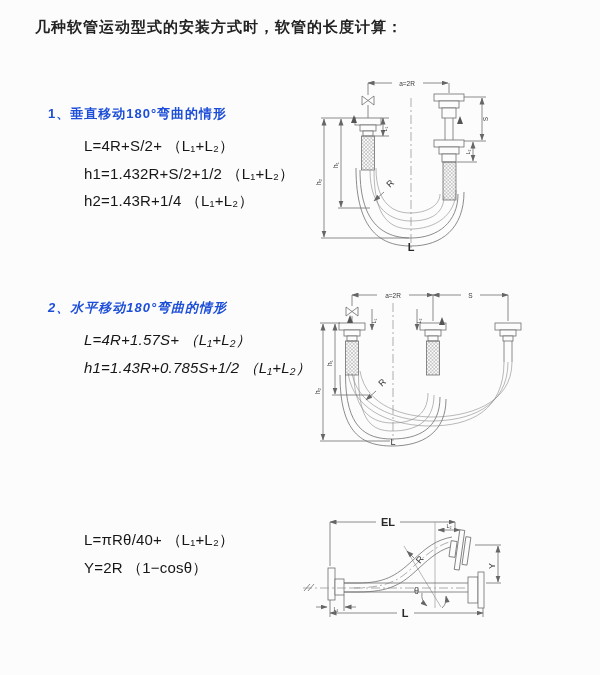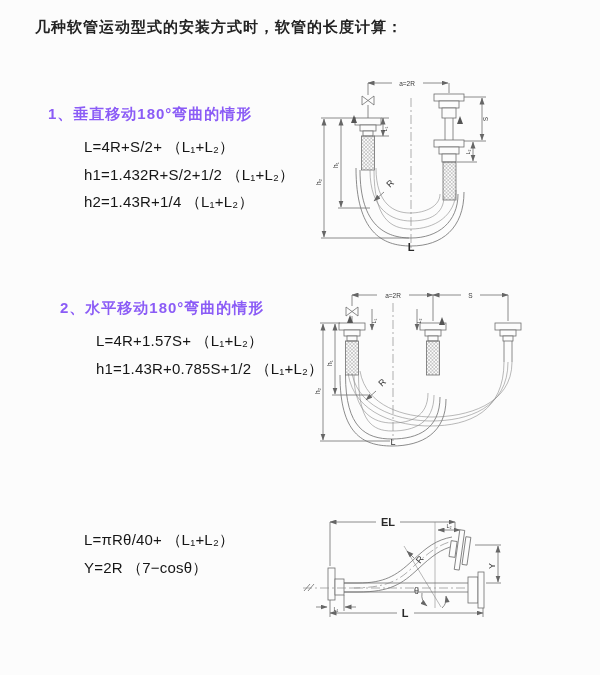--- a/index.html
+++ b/index.html
@@ -6,21 +6,21 @@
   body{
     width:600px;height:675px;position:relative;overflow:hidden;
     background:#fcfcfc;
     font-family:"Liberation Sans","DejaVu Sans",sans-serif;
     color:#1c1c1c;
   }
   .abs{position:absolute;}
   .page-title{
     left:35px;top:18px;font-size:15px;font-weight:700;letter-spacing:1px;color:#222;
   }
-  .sec-heading{font-size:15px;font-weight:600;letter-spacing:1px;color:#8b5cf6;white-space:nowrap;}
+  .sec-heading{font-size:13px;font-weight:600;letter-spacing:1px;color:#1d4ed8;white-space:nowrap;}
   .formulas{margin:9px 0 0 36px;}
   .formula{font-size:15px;font-weight:400;color:#161616;line-height:27.5px;white-space:nowrap;letter-spacing:.2px;}
   svg{position:absolute;overflow:visible;}
   svg text{font-family:"Liberation Sans","DejaVu Sans",sans-serif;fill:#3a3a3a;}
   .ln{stroke:#6e6e6e;stroke-width:.8;fill:none;}
   .lt{stroke:#8a8a8a;stroke-width:.6;fill:none;}
   .fl{stroke:#6e6e6e;stroke-width:.8;fill:#fcfcfc;}
   .cl{stroke:#8d8d8d;stroke-width:.7;fill:none;stroke-dasharray:9 3 2 3;}
   .arr{fill:#555;stroke:none;}
   .dim{font-size:6.5px;}
@@ -35,32 +35,32 @@
 
 <div class="abs" style="left:48px;top:105px;">
   <div class="sec-heading">1、垂直移动180°弯曲的情形</div>
   <div class="formulas">
     <div class="formula">L=4R+S/2+ （L₁+L₂）</div>
     <div class="formula">h1=1.432R+S/2+1/2 （L₁+L₂）</div>
     <div class="formula">h2=1.43R+1/4 （L₁+L₂）</div>
   </div>
 </div>
 
-<div class="abs" style="left:60px;top:299px;">
+<div class="abs" style="left:48px;top:299px;font-style:italic;">
   <div class="sec-heading">2、水平移动180°弯曲的情形</div>
   <div class="formulas">
     <div class="formula">L=4R+1.57S+ （L₁+L₂）</div>
     <div class="formula">h1=1.43R+0.785S+1/2 （L₁+L₂）</div>
   </div>
 </div>
 
 <div class="abs" style="left:48px;top:517px;">
   <div class="formulas">
     <div class="formula">L=πRθ/40+ （L₁+L₂）</div>
-    <div class="formula">Y=2R （7−cosθ）</div>
+    <div class="formula">Y=2R （1−cosθ）</div>
   </div>
 </div>
 
 <svg style="left:310px;top:70px;" width="285" height="190" viewBox="0 0 285 190">
   <defs>
     <pattern id="br1" width="3.5" height="3.5" patternUnits="userSpaceOnUse">
       <path d="M0,3.5L3.5,0 M0,0L3.5,3.5" stroke="#9a9a9a" stroke-width="0.5"></path>
     </pattern>
     <marker id="m1e" markerWidth="8" markerHeight="6" refX="6.5" refY="2.5" orient="auto" markerUnits="userSpaceOnUse">
       <path d="M0,0L7,2.5L0,5z" fill="#666"></path>

